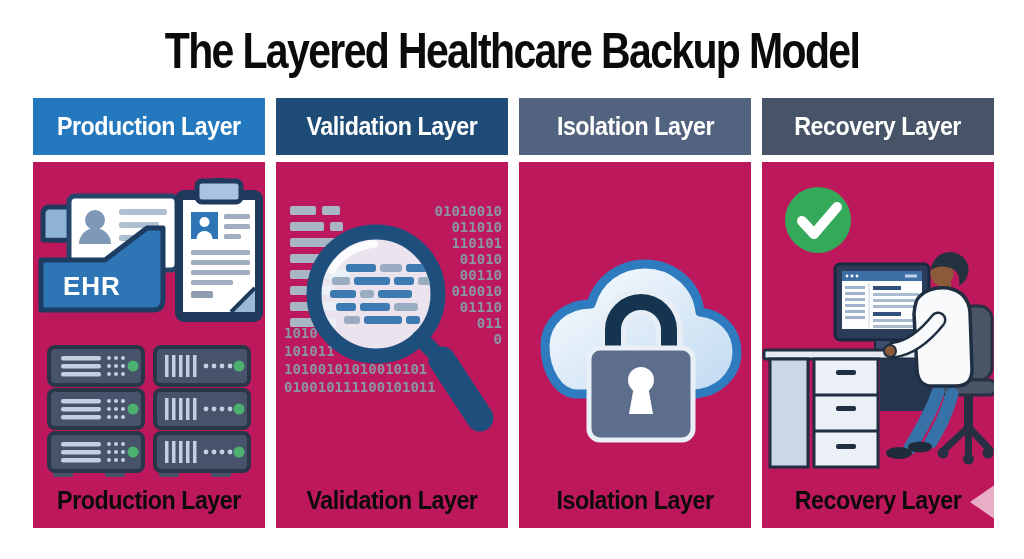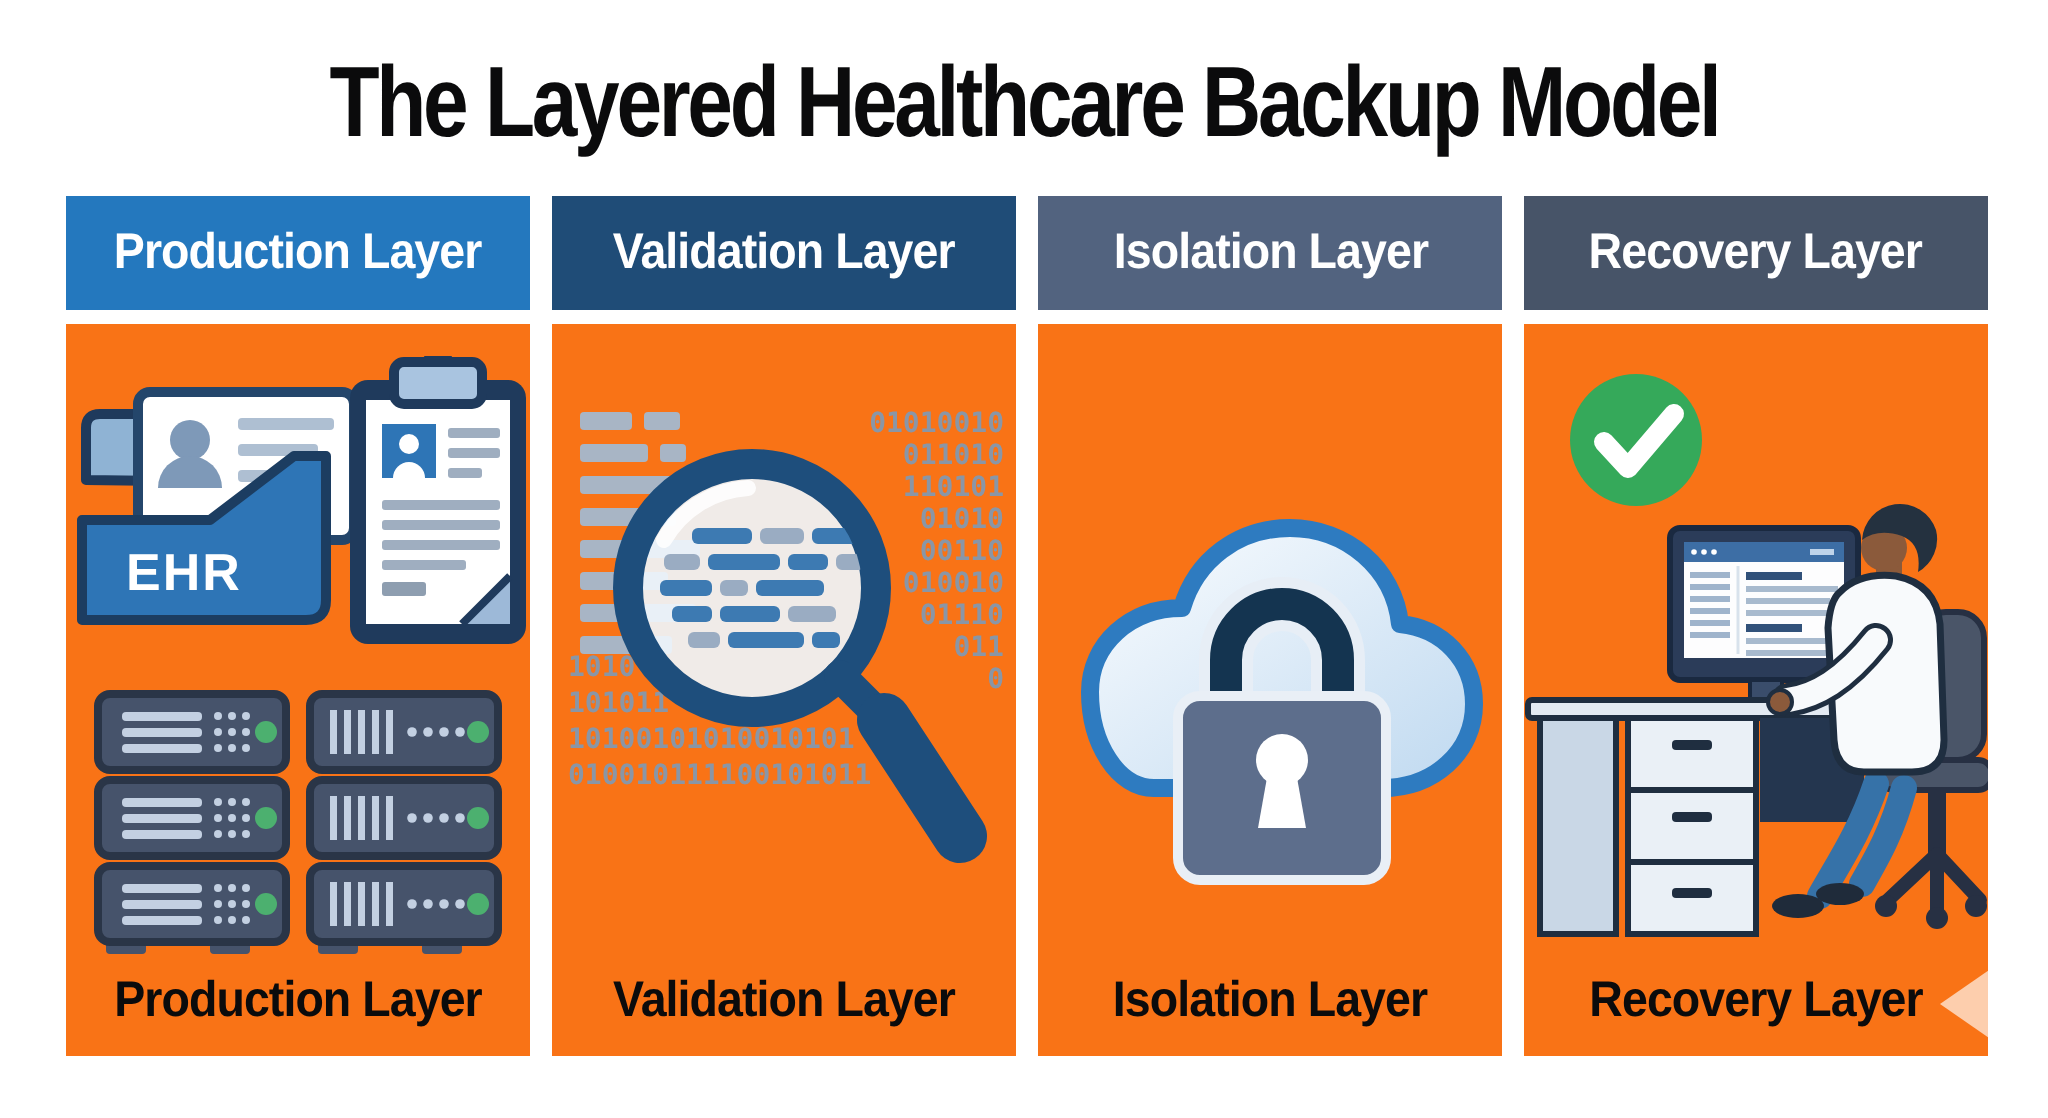--- a/index.html
+++ b/index.html
@@ -14,21 +14,21 @@
   }
   .cols{position:absolute;left:33px;top:98px;display:flex;gap:11px;}
   .col{width:232px;height:430px;display:flex;flex-direction:column;border-radius:12px;}
   .hdr{
     height:57px;display:flex;align-items:center;justify-content:center;
     color:#ffffff;font-weight:bold;font-size:25px;letter-spacing:-.5px;
     transform-origin:center;white-space:nowrap;
   }
   .hdr span{display:block;transform:scaleX(.93);}
   .body{
-    margin-top:7px;flex:1;background:#f97316;position:relative;
+    margin-top:7px;flex:1;background:#be185d;position:relative;
     display:flex;flex-direction:column;
   }
   .footer-label{
     position:absolute;bottom:13px;left:0;width:100%;text-align:center;
     font-weight:bold;font-size:25px;color:#0b0b0c;letter-spacing:-.5px;
     transform:scaleX(.93);transform-origin:center;white-space:nowrap;
   }
   svg{display:block;}
   .bin{font-family:"DejaVu Sans Mono",monospace;font-weight:bold;fill:#8A96A6;}
   .corner-glare{

